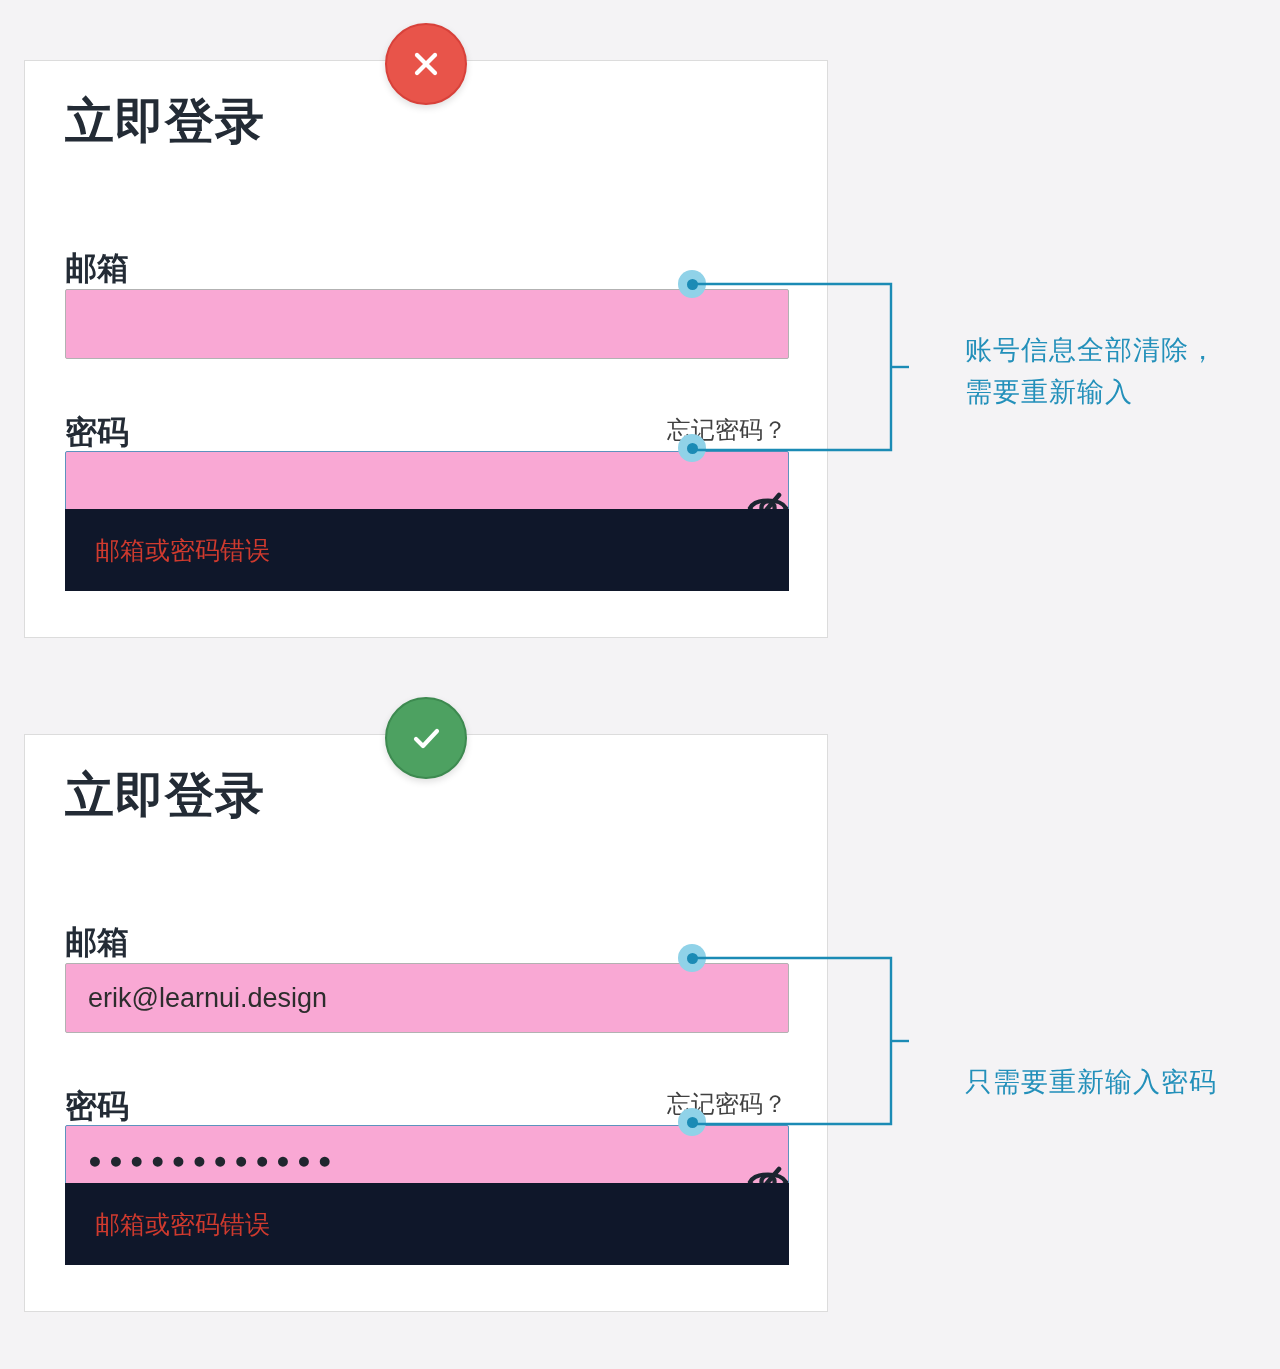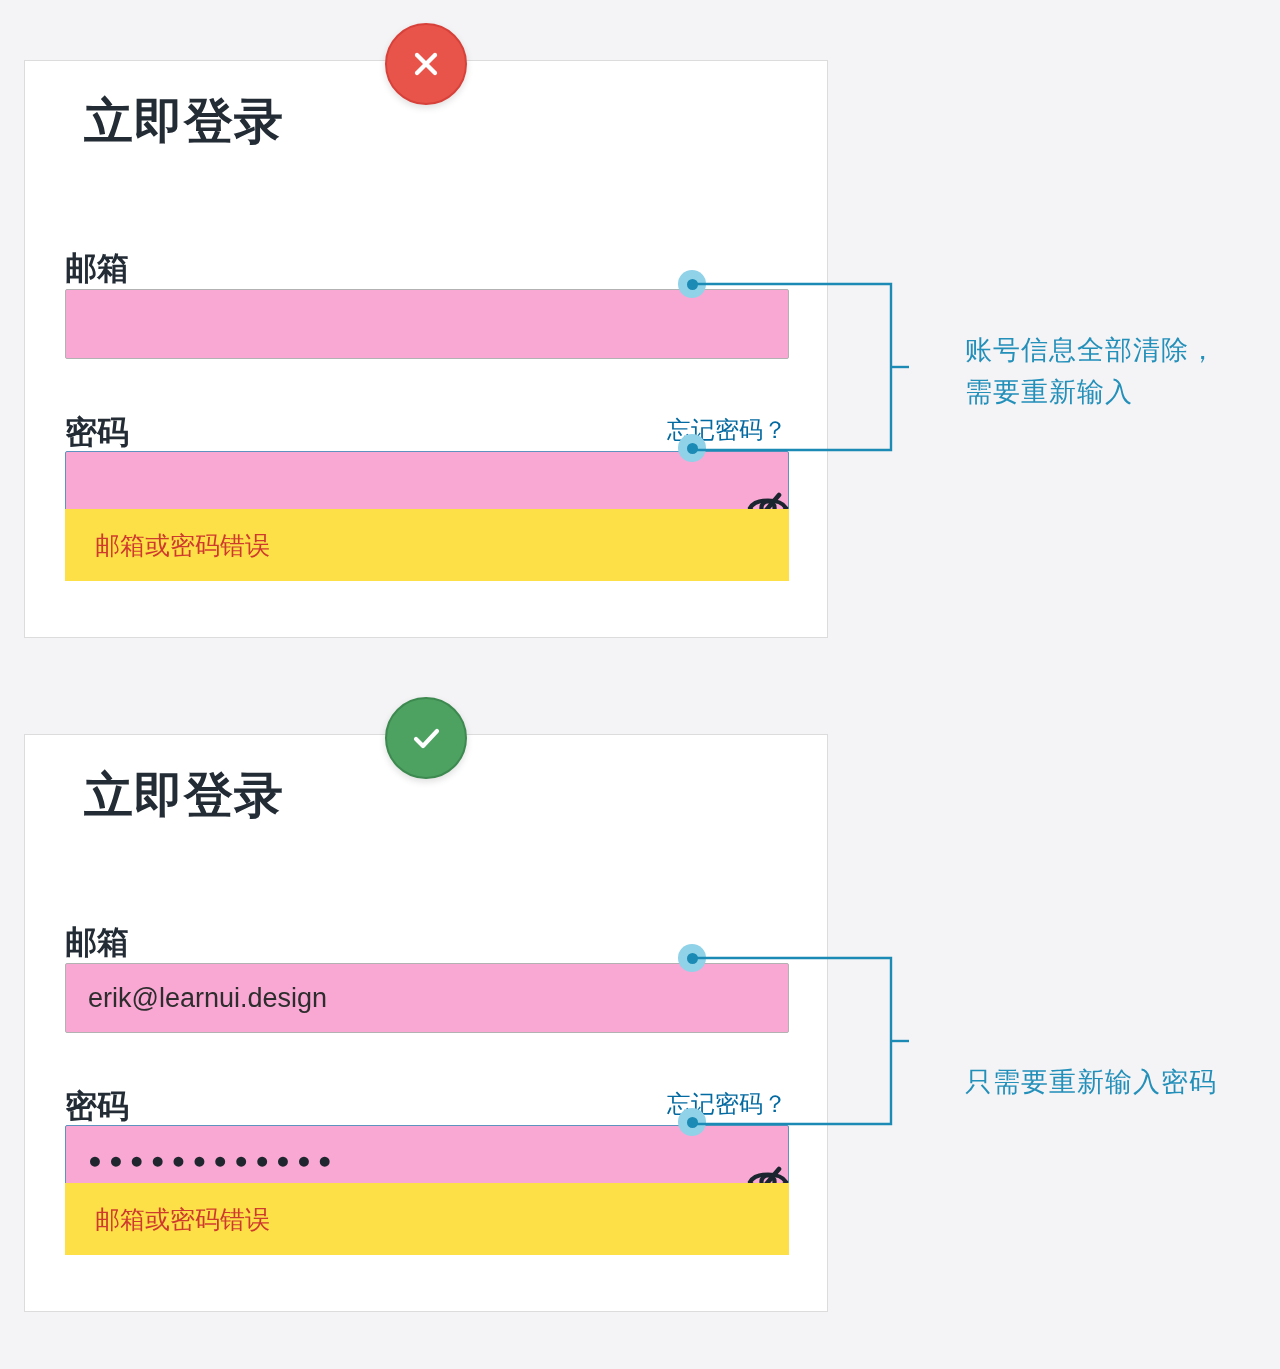--- a/index.html
+++ b/index.html
@@ -34,40 +34,39 @@
 
   .card-title {
     position: absolute;
     left: 40px;
     font-size: 49px;
     font-weight: bold;
     color: #232b35;
     letter-spacing: 1px;
     line-height: 1;
     white-space: nowrap;
-    margin-left: 19px;
   }
   #card-error  .card-title { top: 36px; }
   #card-success .card-title { top: 36px; }
 
   .field-label {
     position: absolute;
     left: 40px;
     font-size: 32px;
     font-weight: bold;
     color: #232b35;
     line-height: 1;
     white-space: nowrap;
   }
 
   .forgot-link {
     position: absolute;
     right: 40px;
     font-size: 24px;
-    color: #0369a1;
+    color: #404040;
     line-height: 1;
     white-space: nowrap;
     cursor: pointer;
   }
 
   .input-box {
     position: absolute;
     left: 40px;
     width: 724px;
     height: 70px;
@@ -93,22 +92,22 @@
     letter-spacing: 7px;
     font-size: 23px;
     color: #20262e;
   }
 
   
   .error-banner {
     position: absolute;
     left: 40px;
     width: 724px;
-    height: 72px;
-    background: #fde047;
+    height: 82px;
+    background: #0f172a;
   }
   .error-banner span {
     position: absolute;
     left: 30px;
     top: 50%;
     transform: translateY(-50%);
     font-size: 25px;
     color: #cf3a2e;
     line-height: 1;
     white-space: nowrap;

